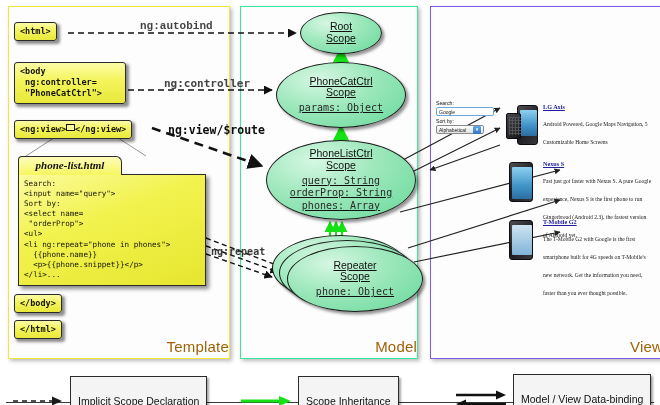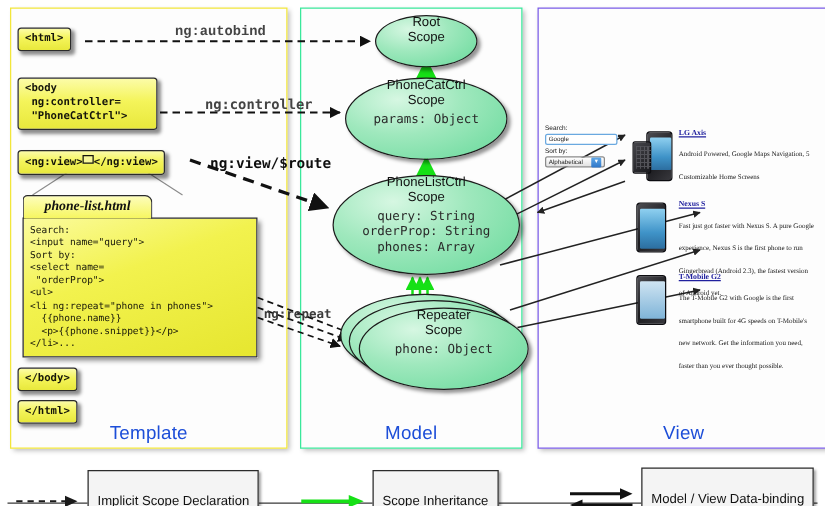--- a/index.html
+++ b/index.html
@@ -18,21 +18,21 @@
   .col {
     position: absolute;
     background: #fdfdfd;
     box-shadow: 2px 2px 4px rgba(0,0,0,.28);
   }
   #col-template { left: 8px;  top: 6px; width: 222px; height: 353px; border: 1.6px solid #f2e63a; }
   #col-model    { left: 240px; top: 6px; width: 178px; height: 353px; border: 1.6px solid #3ae89b; }
   #col-view     { left: 430px; top: 6px; width: 234px; height: 353px; border: 1.6px solid #7b5ce8; }
   .col-label {
     position: absolute; bottom: 3px; width: 100%;
-    text-align: center; font-size: 15px; color: #1d4ed8;
+    text-align: right; font-size: 15px; color: #a16207;
     letter-spacing: .2px;
   }
   
   .ybox {
     position: absolute;
     background: linear-gradient(180deg,#fcfca8 0%, #f4f45a 45%, #e8e83c 100%);
     border: 1.6px solid #2b2b2b;
     border-radius: 3px;
     box-shadow: 2.5px 2.5px 3px rgba(0,0,0,.45);
     font-family: "DejaVu Sans Mono", monospace;
@@ -83,23 +83,24 @@
     z-index: 2;
   }
   
   .scope {
     position: absolute;
     border: 1.8px solid #1c1c1c;
     border-radius: 50%;
     background: radial-gradient(ellipse at 32% 26%, #d6f7e2 0%, #9fe8bd 42%, #66d99a 100%);
     box-shadow: 2.5px 2.5px 3px rgba(0,0,0,.42);
     display: flex; flex-direction: column;
-    align-items: center; justify-content: flex-start;
+    align-items: center; justify-content: center;
     text-align: center;
     color: #111;
+    text-decoration: underline;
   }
   .scope .title { font-size: 10.5px; line-height: 1.12; }
   .scope .props {
     font-family: "DejaVu Sans Mono", monospace;
     font-size: 10px; line-height: 1.25; margin-top: 3px;
     color: #2a2a2a; white-space: pre;
   }
   #scope-root    { left: 300px; top: 12px;  width: 82px;  height: 42px; }
   #scope-catctrl { left: 276px; top: 62px;  width: 130px; height: 66px; }
   #scope-listctrl{ left: 266px; top: 140px; width: 150px; height: 80px; }

